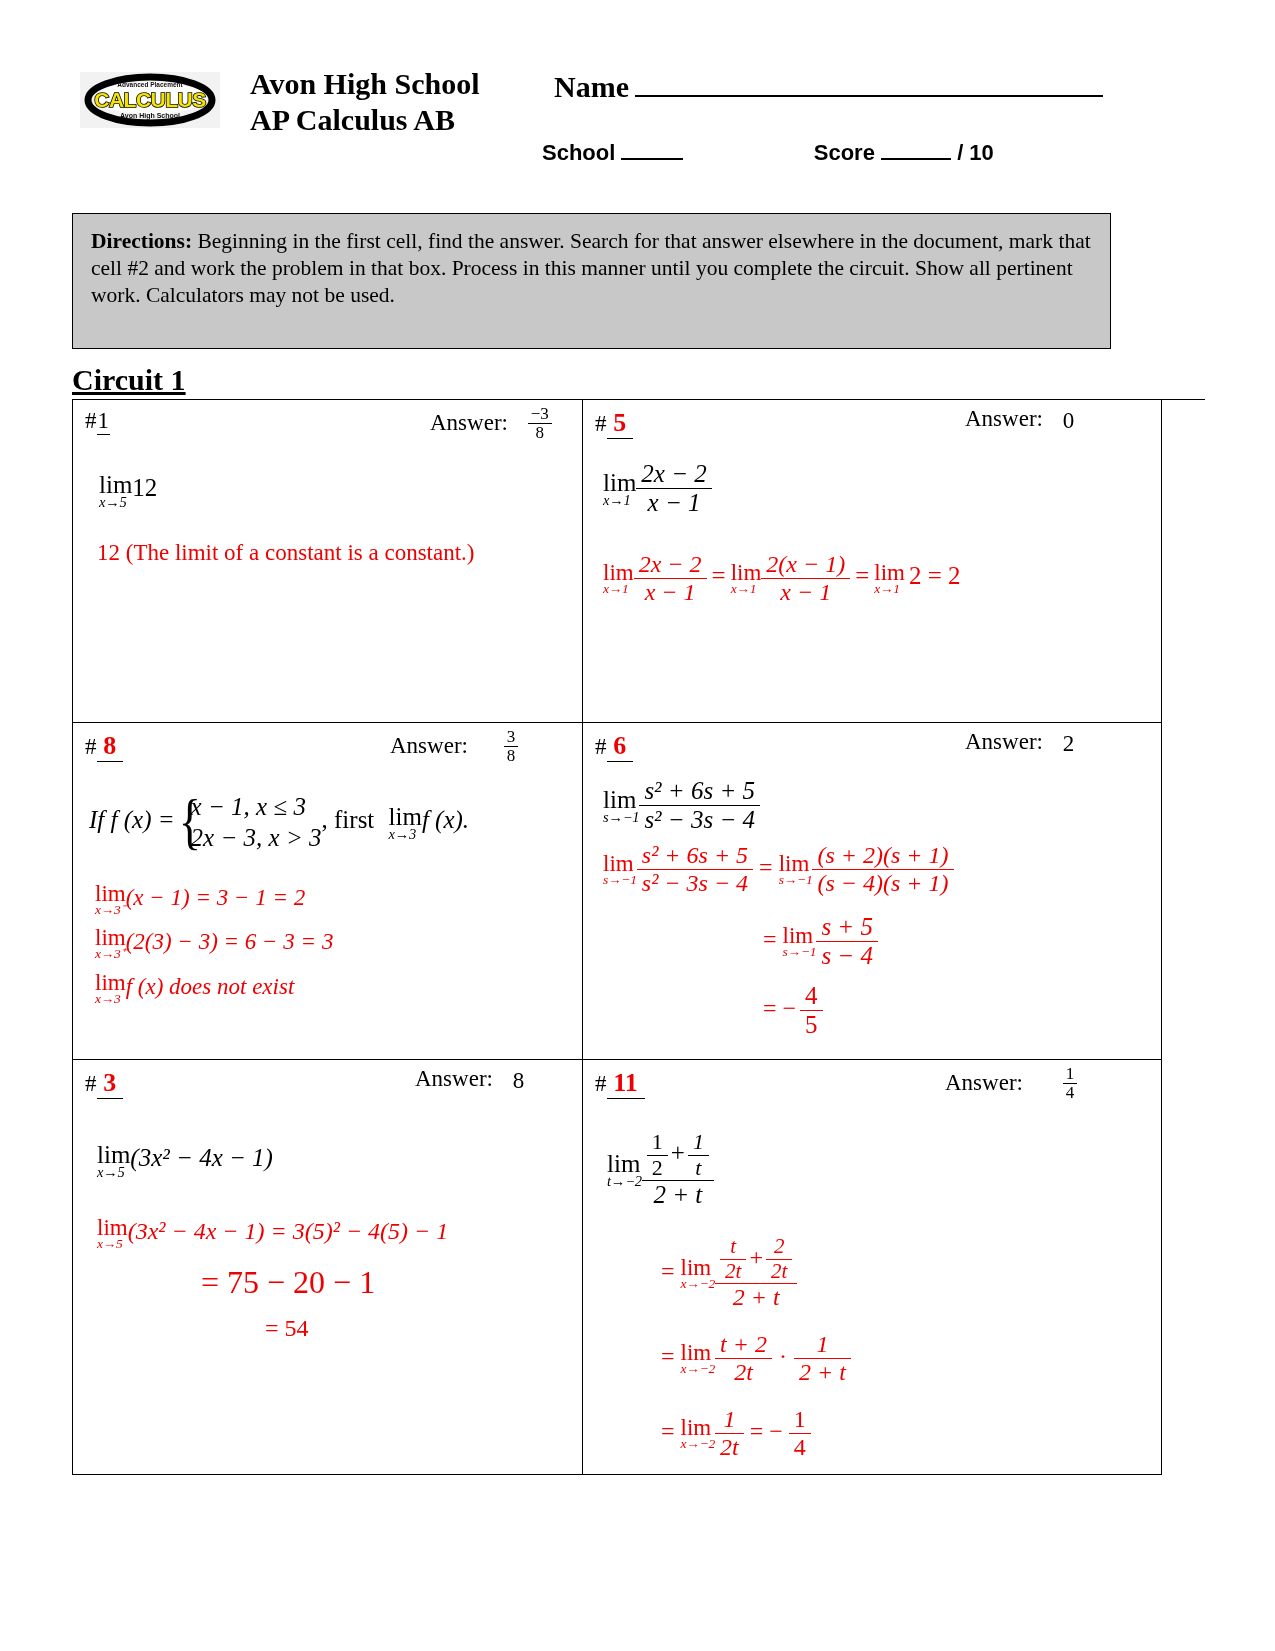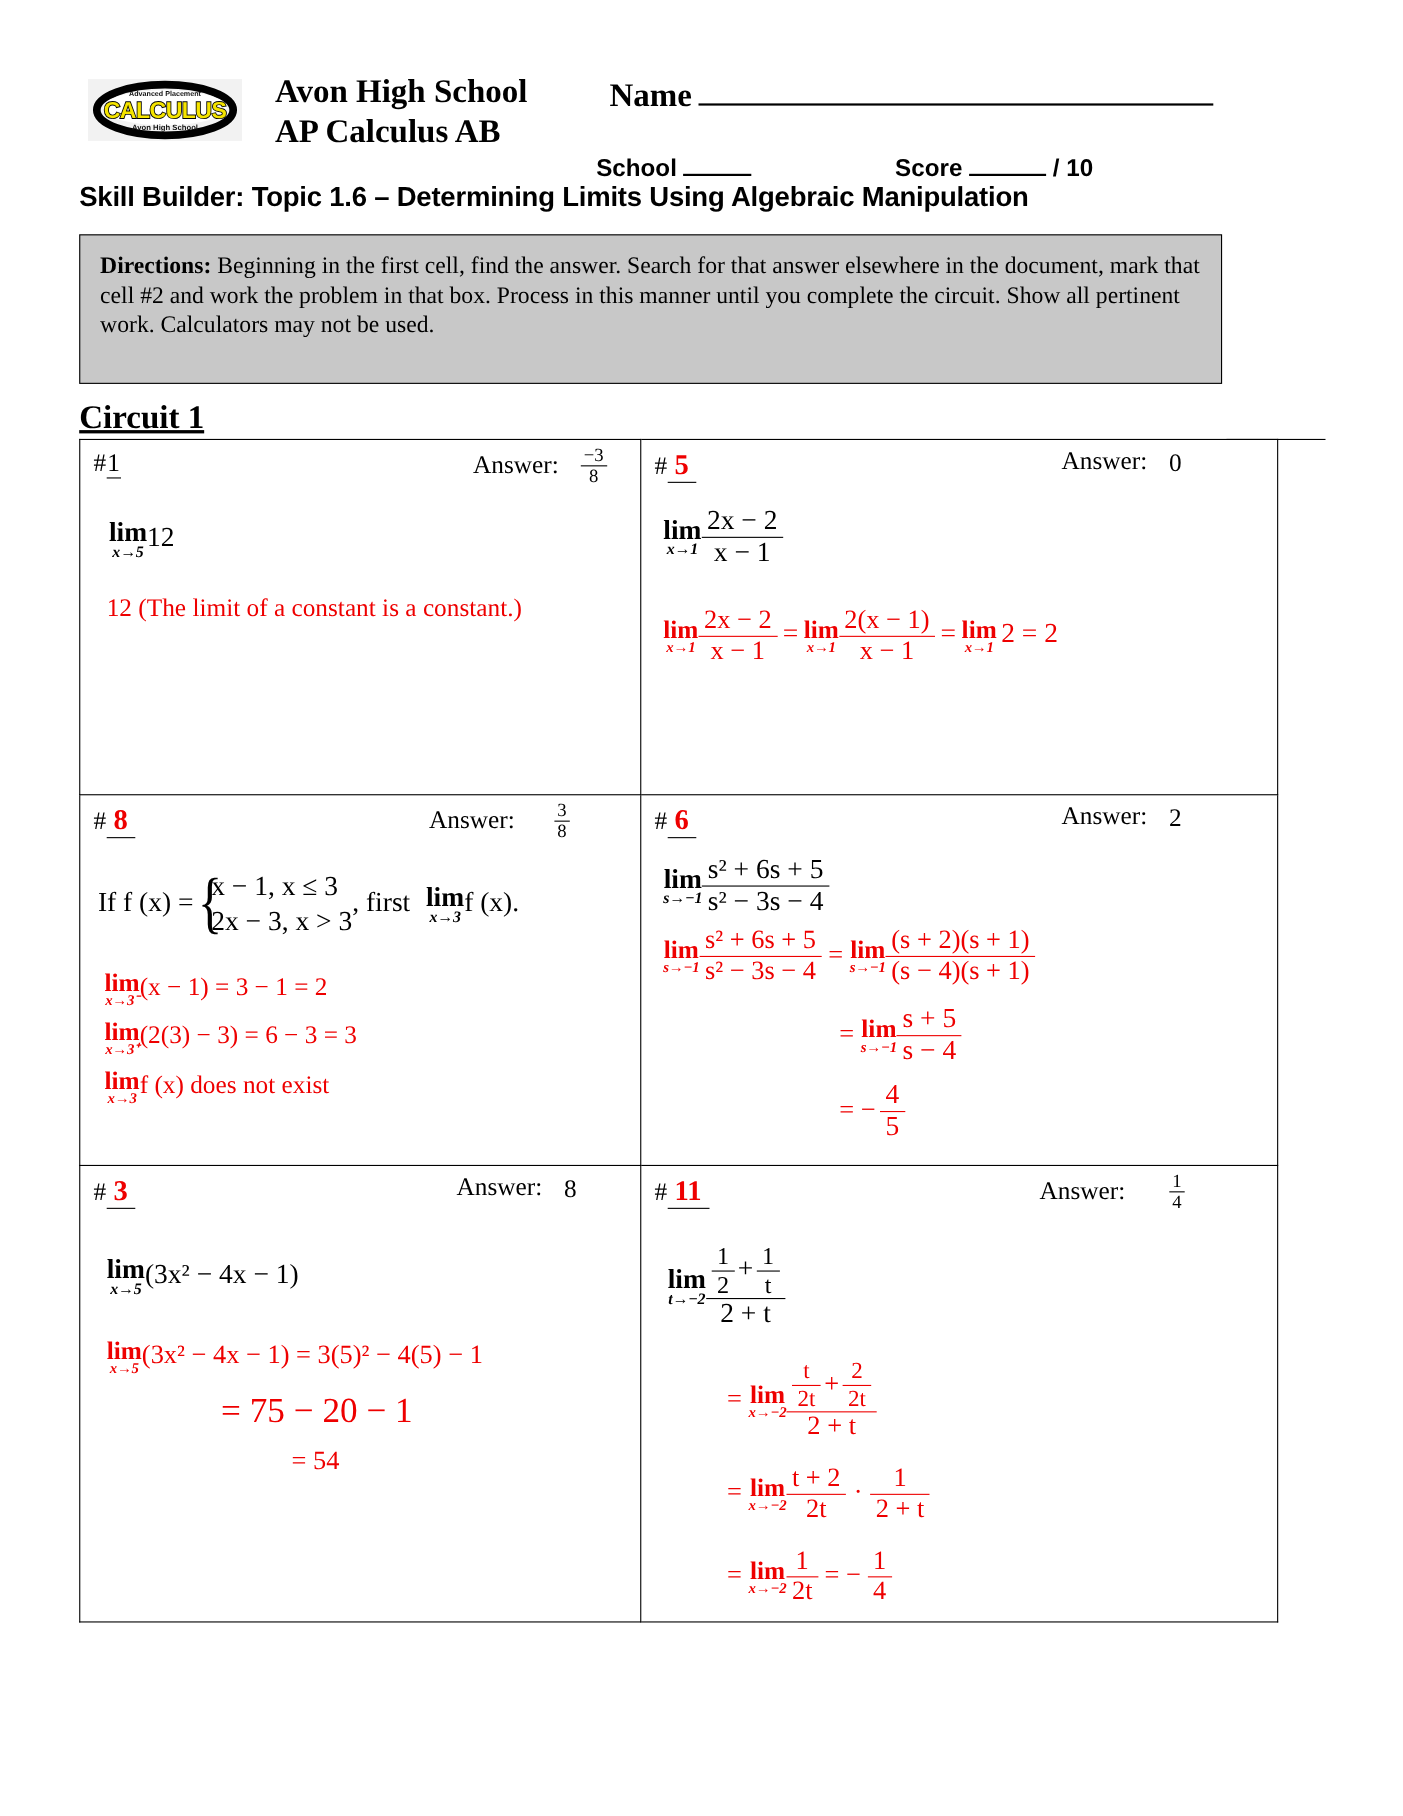--- a/index.html
+++ b/index.html
@@ -224,29 +224,28 @@
   .frac-lg .num { display:block; padding: 0 5px; }
   .frac-lg .den { display:block; border-top: 1.5px solid currentColor; padding: 0 5px; }
 
   
   .math {
     font-family: "Liberation Serif", serif;
     font-size: 25px;
     white-space: nowrap;
   }
   .red { color: #ee0000; }
-  .ital { }
+  .ital { font-style: italic; }
 
   .limop {
     display: inline-block;
     vertical-align: middle;
-    text-align: center;
+    text-align: left;
     position: relative;
     line-height: 1;
-    font-weight: bold;
   }
   .limop .lim { display:block; font-size: 25px; }
   .limop .sub {
     display:block;
     font-size: 14.5px;
     font-style: italic;
     margin-top: -2px;
     letter-spacing: -0.2px;
   }
   .limop.sm .lim { font-size: 23px; }
@@ -299,21 +298,20 @@
     <div class="period-row">
       <span>School</span>
       <span class="blank-sm"></span>
       <span class="gap-lg"></span>
       <span>Score</span>
       <span class="blank-sm2"></span>
       <span>/ 10</span>
     </div>
   </div>
 
-  <div class="skill-title">Skill Builder: Topic 1.6 – Determining Limits Using Algebraic Manipulation</div>
 
   <div class="directions" style="background: rgb(200, 200, 200);">
     <b>Directions:</b><span> Beginning in the first cell, find the answer.  Search for that answer elsewhere in the document, mark that cell #2 and work the problem in that box.  Process in this manner until you complete the circuit.  Show all pertinent work.  Calculators may not be used.</span>
   </div>
 
   <div class="circuit-heading">Circuit 1</div>
   <div class="extra-rule"></div>
 
   <table class="grid">
     <tbody>

